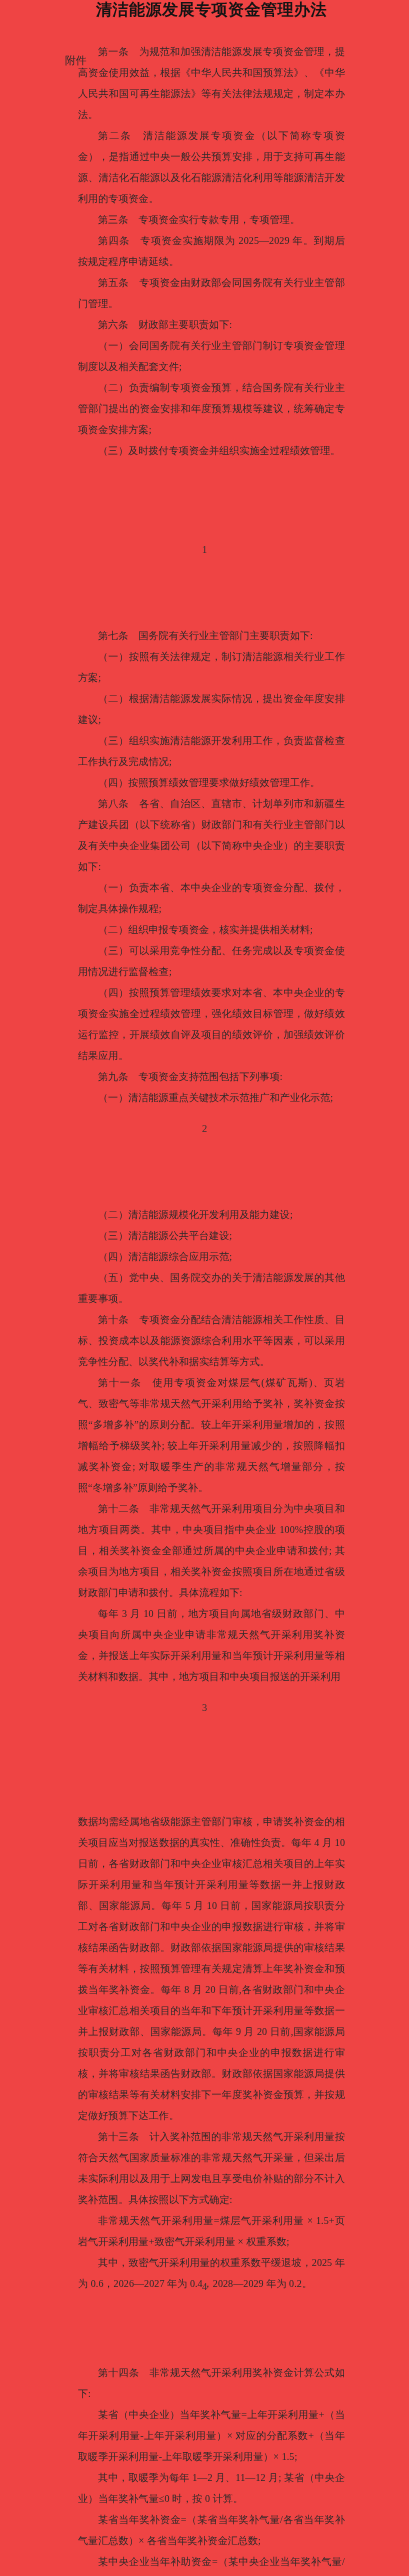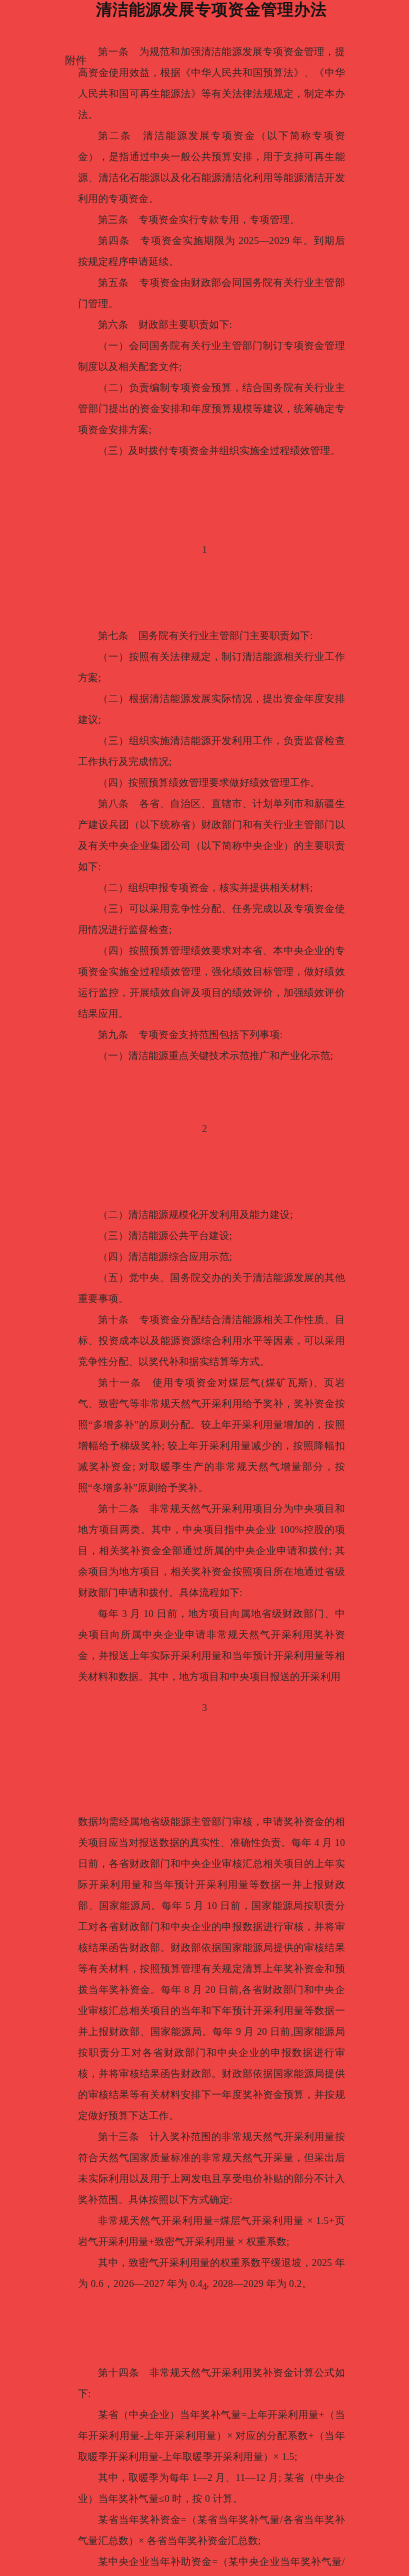--- a/index.html
+++ b/index.html
@@ -68,20 +68,21 @@
       <p class="para">（三）及时拨付专项资金并组织实施全过程绩效管理。</p>
       <div class="page-number">1</div>
     </div>
     <div class="page">
       <p class="para">第七条　国务院有关行业主管部门主要职责如下:</p>
       <p class="para">（一）按照有关法律规定，制订清洁能源相关行业工作方案;</p>
       <p class="para">（二）根据清洁能源发展实际情况，提出资金年度安排建议;</p>
       <p class="para">（三）组织实施清洁能源开发利用工作，负责监督检查工作执行及完成情况;</p>
       <p class="para">（四）按照预算绩效管理要求做好绩效管理工作。</p>
       <p class="para">第八条　各省、自治区、直辖市、计划单列市和新疆生产建设兵团（以下统称省）财政部门和有关行业主管部门以及有关中央企业集团公司（以下简称中央企业）的主要职责如下:</p>
+      <p class="para">（一）负责本省、本中央企业的专项资金分配、拨付，制定具体操作规程;</p>
       <p class="para">（二）组织申报专项资金，核实并提供相关材料;</p>
       <p class="para">（三）可以采用竞争性分配、任务完成以及专项资金使用情况进行监督检查;</p>
       <p class="para">（四）按照预算管理绩效要求对本省、本中央企业的专项资金实施全过程绩效管理，强化绩效目标管理，做好绩效运行监控，开展绩效自评及项目的绩效评价，加强绩效评价结果应用。</p>
       <p class="para">第九条　专项资金支持范围包括下列事项:</p>
       <p class="para">（一）清洁能源重点关键技术示范推广和产业化示范;</p>
       <div class="page-number">2</div>
     </div>
     <div class="page">
       <p class="para">（二）清洁能源规模化开发利用及能力建设;</p>
       <p class="para">（三）清洁能源公共平台建设;</p>

